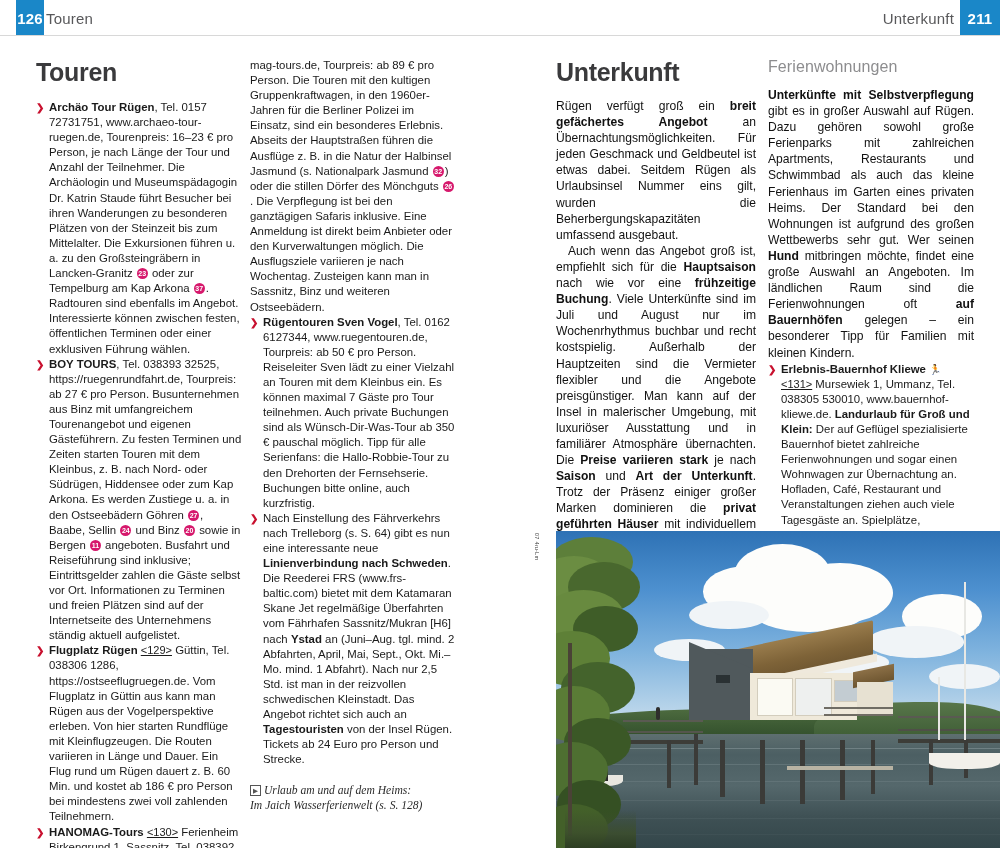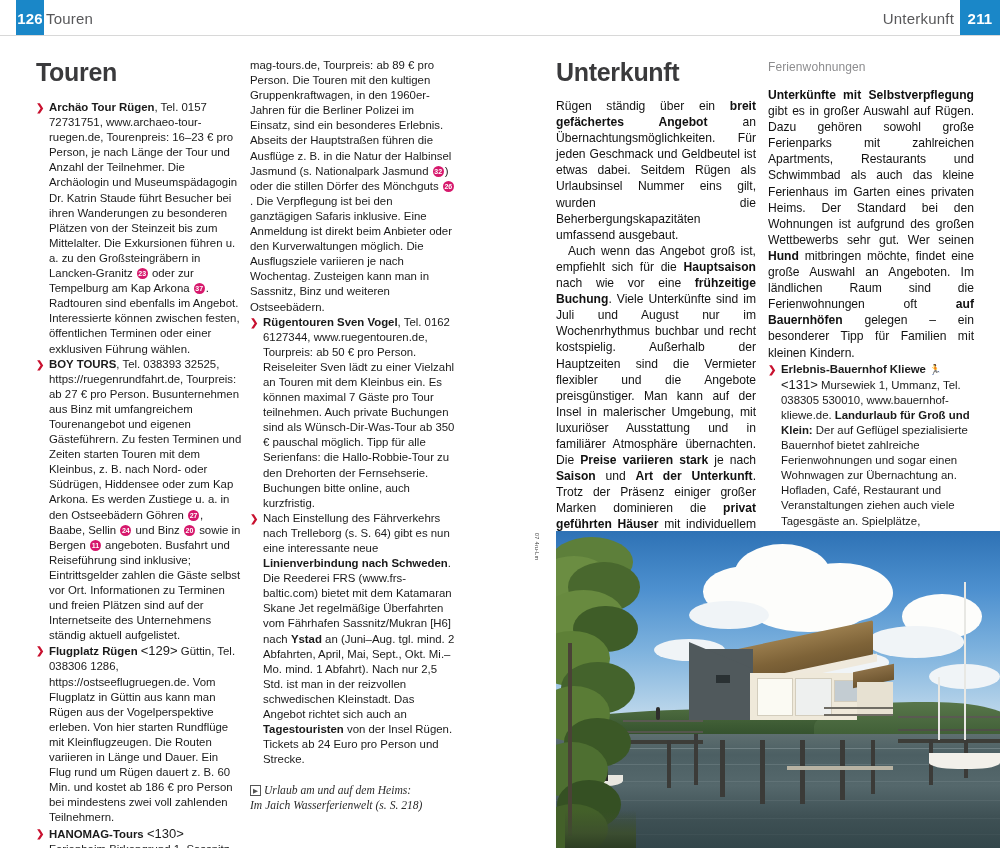--- a/index.html
+++ b/index.html
@@ -48,38 +48,38 @@
 
   h1.section-title{
     font-family:"Liberation Sans", sans-serif;
     font-size:25px;line-height:28px;font-weight:700;color:#3a3a3c;
     margin:0 0 14px 0;letter-spacing:-.3px;
   }
   h1.section-title.tight{margin-bottom:12px;}
 
   h2.sub-title{
     font-family:"Liberation Sans", sans-serif;
-    font-size:12px;line-height:18px;font-weight:400;color:#8d8d8f;
+    font-size:16px;line-height:18px;font-weight:400;color:#8d8d8f;
     margin:0 0 11px 0;letter-spacing:.1px;
   }
 
   
   ul.entries{list-style:none;margin:0;padding:0;}
   ul.entries li{
     position:relative;padding-left:13px;margin:0 0 0 0;
     font-size:11.4px;line-height:15.1px;color:#1a1a1a;
     text-align:left;
   }
   ul.entries li .chev{
     position:absolute;left:0;top:0px;color:#c8102e;
     font-size:10px;line-height:15.1px;font-weight:700;
   }
   p.para{margin:0;font-size:11.4px;line-height:15.1px;color:#1a1a1a;}
   .b{font-weight:700;}
-  .ref{font-size:13px;color:#1a1a1a;letter-spacing:0;}
+  .ref{font-size:11px;color:#1a1a1a;letter-spacing:0;text-decoration:underline;}
 
   
   .marker{
     display:inline-block;width:11px;height:11px;border-radius:50%;
     background:#d6186c;color:#ffffff;font-size:7px;line-height:11px;
     text-align:center;font-weight:700;vertical-align:1px;
     margin:0 1px;font-family:"Liberation Sans", sans-serif;
   }
   .hiker{display:inline-block;color:#e0b63c;font-size:10px;vertical-align:0px;}
 
@@ -192,28 +192,28 @@
         <span class="b">Rügentouren Sven Vogel</span><span>, Tel. 0162 6127344, www.ruegentouren.de, Tourpreis: ab 50 € pro Person. Reiseleiter Sven lädt zu einer Vielzahl an Touren mit dem Kleinbus ein. Es können maximal 7 Gäste pro Tour teilnehmen. Auch private Buchungen sind als Wünsch-Dir-Was-Tour ab 350 € pauschal möglich. Tipp für alle Serienfans: die Hallo-Robbie-Tour zu den Drehorten der Fernsehserie. Buchungen bitte online, auch kurzfristig.</span>
       </li>
       <li>
         <span class="chev">❯</span>
         <span>Nach Einstellung des Fährverkehrs nach Trelleborg (s. S. 64) gibt es nun eine interessante neue </span><span class="b">Linienverbindung nach Schweden</span><span>. Die Reederei FRS (www.frs-baltic.com) bietet mit dem Katamaran Skane Jet regelmäßige Überfahrten vom Fährhafen Sassnitz/Mukran [H6] nach </span><span class="b">Ystad</span><span> an (Juni–Aug. tgl. mind. 2 Abfahrten, April, Mai, Sept., Okt. Mi.–Mo. mind. 1 Abfahrt). Nach nur 2,5 Std. ist man in der reizvollen schwedischen Kleinstadt. Das Angebot richtet sich auch an </span><span class="b">Tagestouristen</span><span> von der Insel Rügen. Tickets ab 24 Euro pro Person und Strecke.</span>
       </li>
     </ul>
 
     <div class="caption">
       <span class="cap-icon">▶</span><span>Urlaub am und auf dem Heims:</span><br>
-      <span>Im Jaich Wasserferienwelt (s. S. 218)</span>
+      <span>Im Jaich Wasserferienwelt (s. S. 128)</span>
     </div>
   </div>
 
   <div class="col col3">
     <h1 class="section-title tight">Unterkunft</h1>
     <div class="jt">
-      <p><span>Rügen ständig über ein </span><span class="b">breit gefächertes Angebot</span><span> an Übernachtungsmöglichkeiten. Für jeden Geschmack und Geldbeutel ist etwas dabei. Seitdem Rügen als Urlaubsinsel Nummer eins gilt, wurden die Beherbergungskapazitäten umfassend ausgebaut.</span></p>
+      <p><span>Rügen verfügt groß ein </span><span class="b">breit gefächertes Angebot</span><span> an Übernachtungsmöglichkeiten. Für jeden Geschmack und Geldbeutel ist etwas dabei. Seitdem Rügen als Urlaubsinsel Nummer eins gilt, wurden die Beherbergungskapazitäten umfassend ausgebaut.</span></p>
       <p class="indent"><span>Auch wenn das Angebot groß ist, empfiehlt sich für die </span><span class="b">Hauptsaison</span><span> nach wie vor eine </span><span class="b">frühzeitige Buchung</span><span>. Viele Unterkünfte sind im Juli und August nur im Wochenrhythmus buchbar und recht kostspielig. Außerhalb der Hauptzeiten sind die Vermieter flexibler und die Angebote preisgünstiger. Man kann auf der Insel in malerischer Umgebung, mit luxuriöser Ausstattung und in familiärer Atmosphäre übernachten. Die </span><span class="b">Preise variieren stark</span><span> je nach </span><span class="b">Saison</span><span> und </span><span class="b">Art der Unterkunft</span><span>. Trotz der Präsenz einiger großer Marken dominieren die </span><span class="b">privat geführten Häuser</span><span> mit individuellem Ambiente.</span></p>
       <p class="indent"><span>Unterkünfte in </span><span class="b">Stralsund</span><span> sind im Kapitel zur Stadt gelistet (s. S. 27).</span></p>
     </div>
   </div>
 
   <div class="col col4">
     <h2 class="sub-title">Ferienwohnungen</h2>
     <div class="jt">
       <p><span class="b">Unterkünfte mit Selbstverpflegung</span><span> gibt es in großer Auswahl auf Rügen. Dazu gehören sowohl große Ferienparks mit zahlreichen Apartments, Restaurants und Schwimmbad als auch das kleine Ferienhaus im Garten eines privaten Heims. Der Standard bei den Wohnungen ist aufgrund des großen Wettbewerbs sehr gut. Wer seinen </span><span class="b">Hund</span><span> mitbringen möchte, findet eine große Auswahl an Angeboten. Im ländlichen Raum sind die Ferienwohnungen oft </span><span class="b">auf Bauernhöfen</span><span> gelegen – ein besonderer Tipp für Familien mit kleinen Kindern.</span></p>
     </div>

